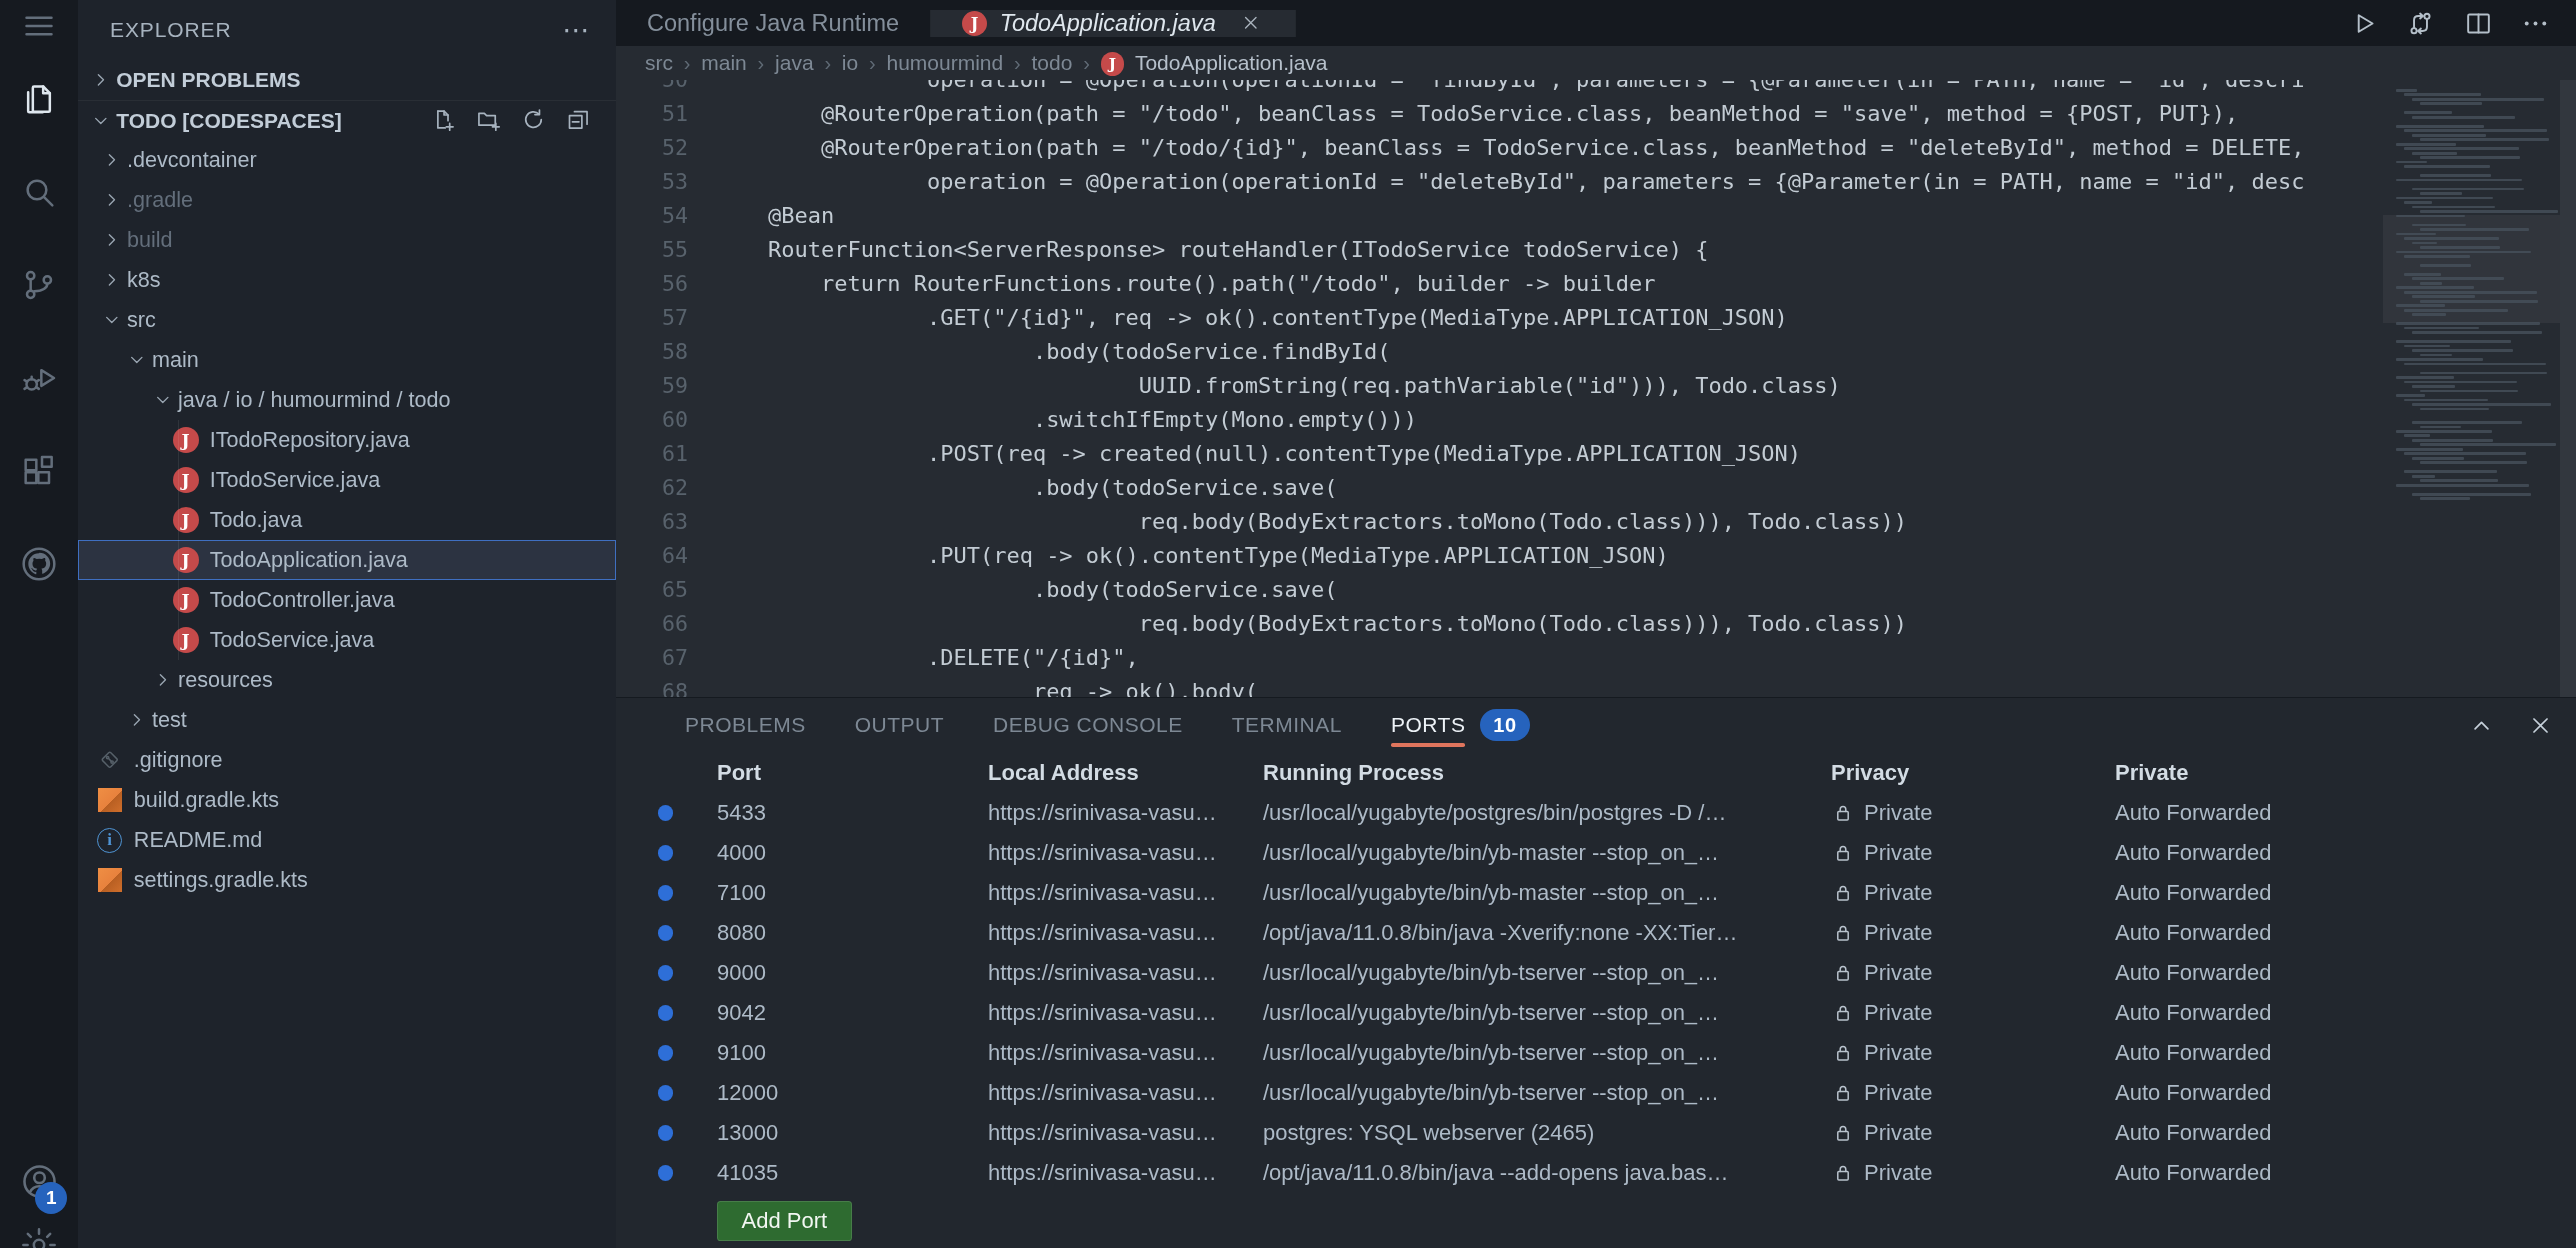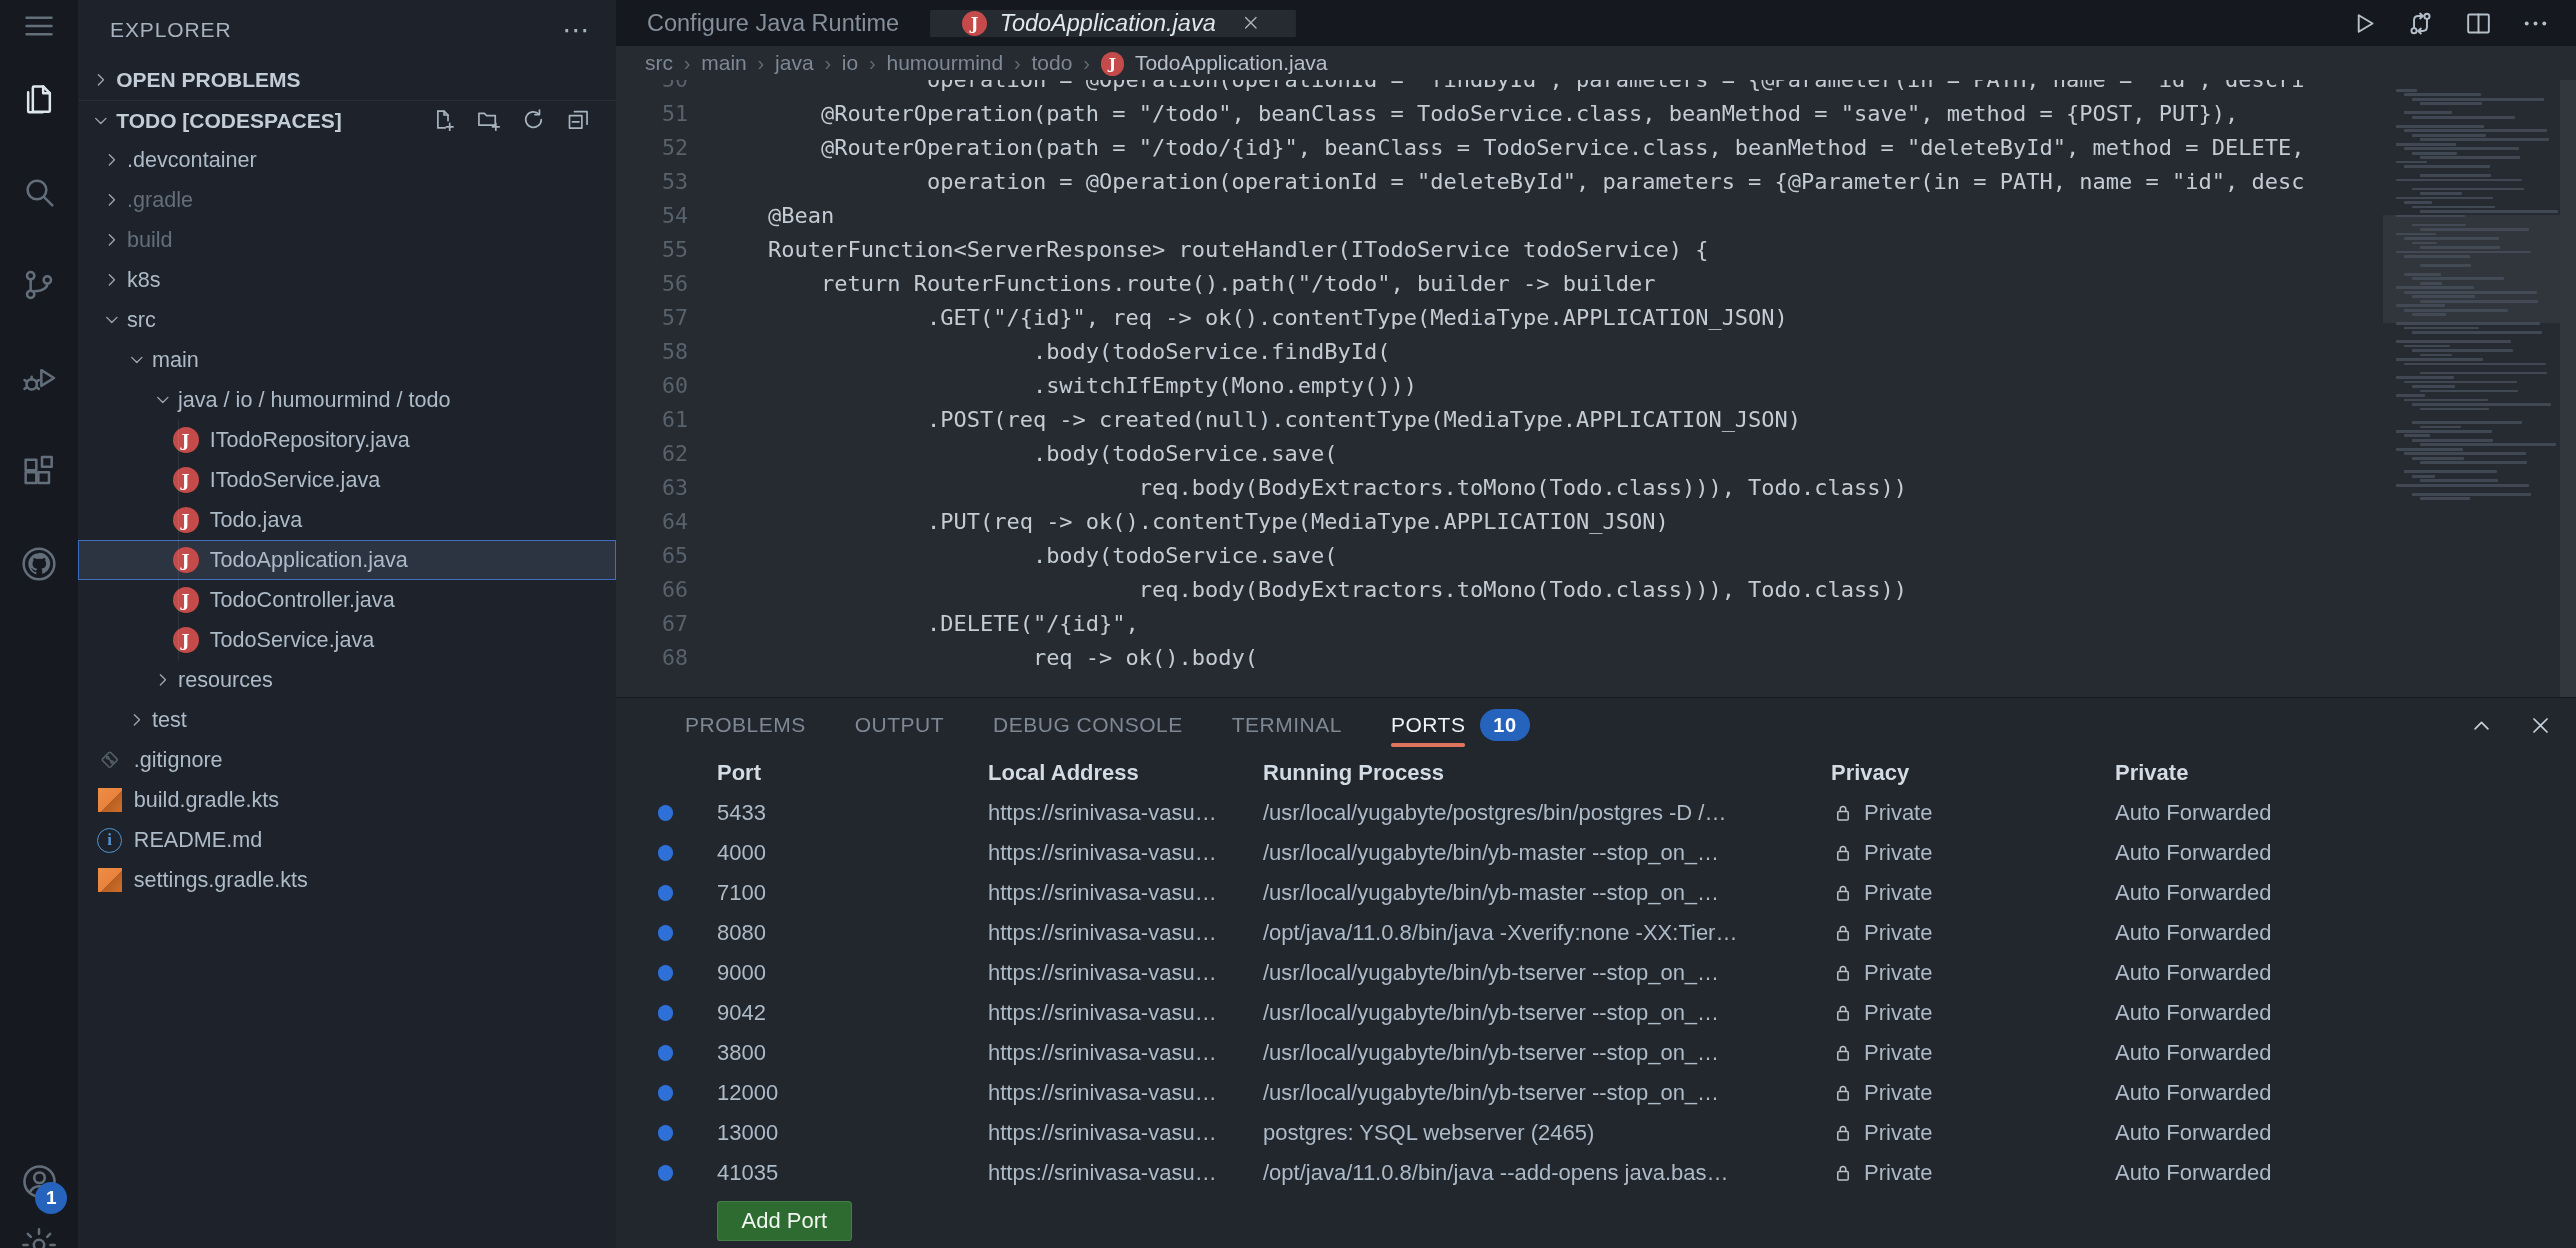--- a/index.html
+++ b/index.html
@@ -500,20 +500,24 @@
           </div>
           <div class="cl">
             <span class="ln">57</span>
             <span class="ct">                .GET("/{id}", req -&gt; ok().contentType(MediaType.APPLICATION_JSON)</span>
           </div>
           <div class="cl">
             <span class="ln">58</span>
             <span class="ct">                        .body(todoService.findById(</span>
           </div>
           <div class="cl">
+            <span class="ln">59</span>
+            <span class="ct">                                UUID.fromString(req.pathVariable("id"))), Todo.class)</span>
+          </div>
+          <div class="cl">
             <span class="ln">60</span>
             <span class="ct">                        .switchIfEmpty(Mono.empty()))</span>
           </div>
           <div class="cl">
             <span class="ln">61</span>
             <span class="ct">                .POST(req -&gt; created(null).contentType(MediaType.APPLICATION_JSON)</span>
           </div>
           <div class="cl">
             <span class="ln">62</span>
             <span class="ct">                        .body(todoService.save(</span>
@@ -779,21 +783,21 @@
                   <path d="M9.2 10.6V8.2a2.8 2.8 0 0 1 5.6 0v2.4"></path>
                 </svg>
                 <span class="privlabel">Private</span>
               </span>
               <span class="pcell porigin">Auto Forwarded</span>
             </div>
             <div class="prow">
               <span class="pdotcell">
                 <span class="pdot"></span>
               </span>
-              <span class="pcell pport">3800</span>
+              <span class="pcell pport">9100</span>
               <span class="pcell plocal">https://srinivasa-vasu…</span>
               <span class="pcell pproc">/usr/local/yugabyte/bin/yb-tserver --stop_on_…</span>
               <span class="pcell priv">
                 <svg class="icn " viewBox="0 0 24 24">
                   <rect x="6.8" y="10.6" width="10.4" height="8.4" rx="1"></rect>
                   <path d="M9.2 10.6V8.2a2.8 2.8 0 0 1 5.6 0v2.4"></path>
                 </svg>
                 <span class="privlabel">Private</span>
               </span>
               <span class="pcell porigin">Auto Forwarded</span>

